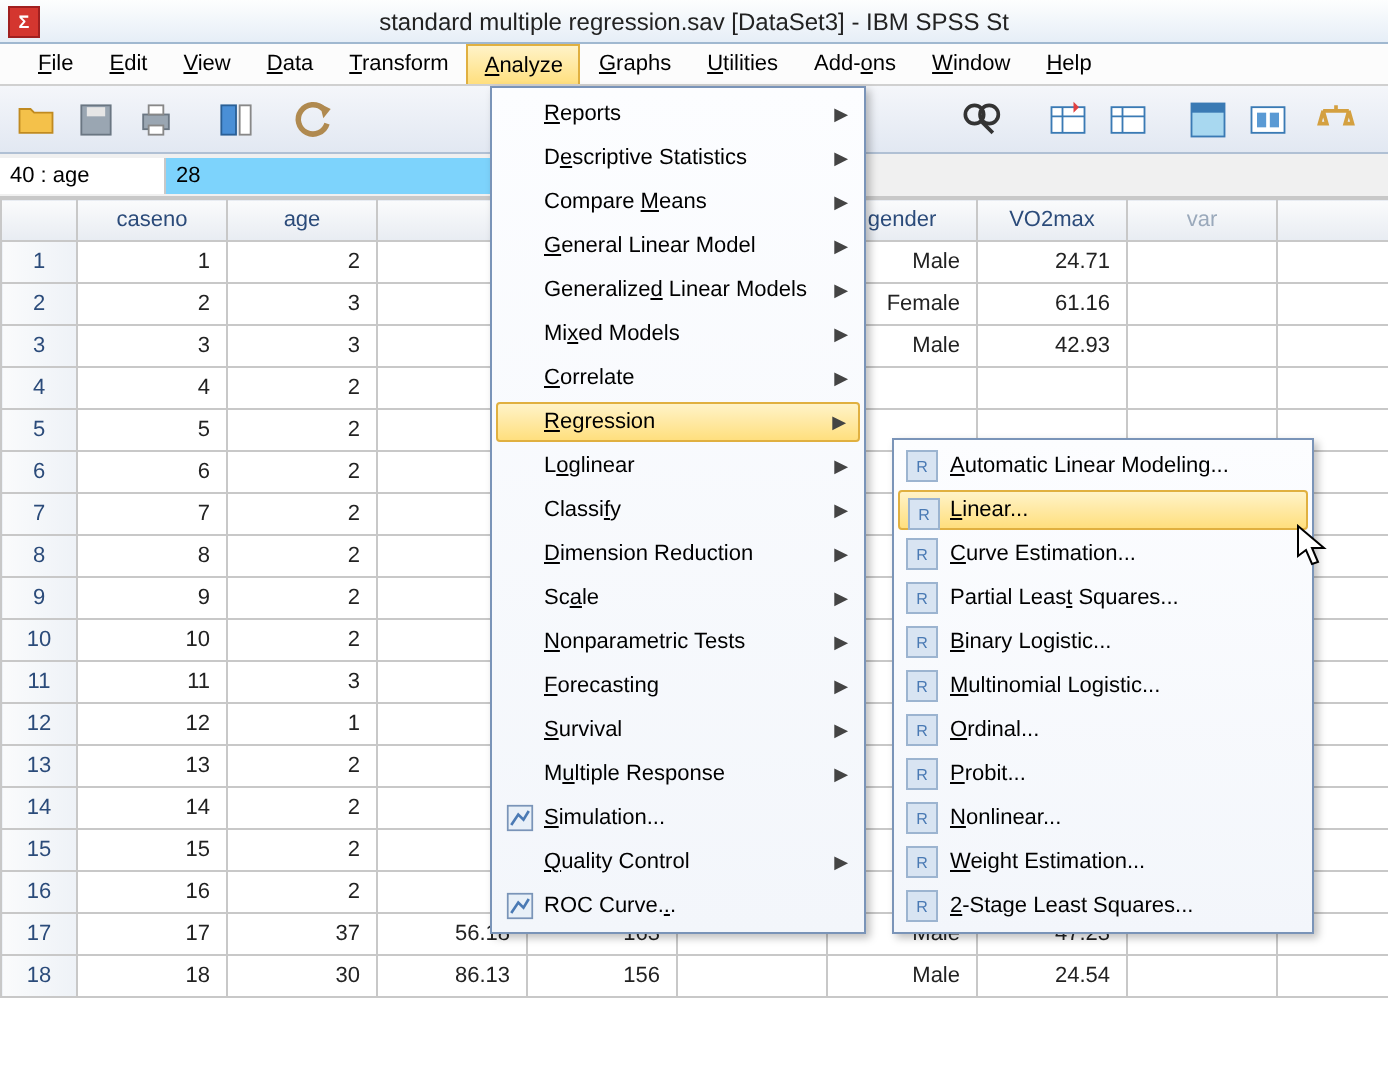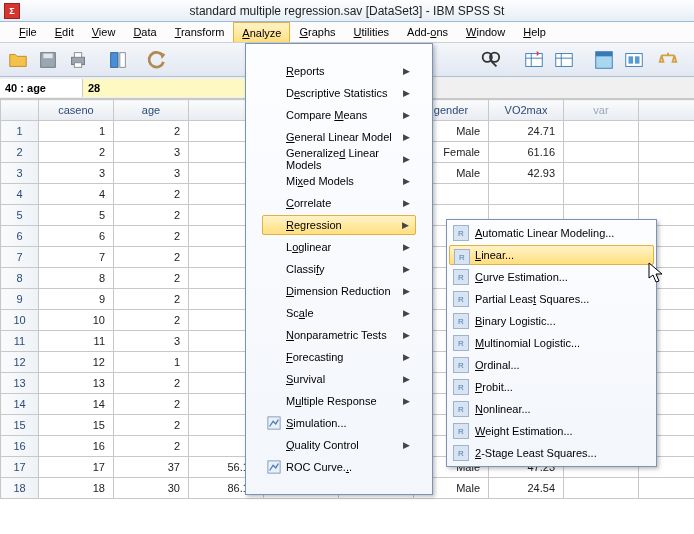--- a/index.html
+++ b/index.html
@@ -7,37 +7,37 @@
   .titlebar { background: linear-gradient(#fdfefe, #e6eef7); height: 22px; display: flex; align-items: center; justify-content: center; border-bottom: 1px solid #a0b8d0; position: relative; }
   .titlebar .appicon { position: absolute; left: 4px; top: 3px; width: 16px; height: 16px; background: #d4362f; border: 1px solid #a02020; display:flex; align-items:center; justify-content:center; font-size:9px; color:#fff; font-weight:bold; }
   .titlebar .title { font-size: 12px; color: #222; }
   .menubar { background: #fcfcfc; height: 21px; display: flex; align-items: stretch; padding-left: 10px; border-bottom: 1px solid #d0d0d0; }
   .menubar .menuitem { padding: 3px 9px; color: #000; cursor: default; display:flex; align-items:center; }
   .menubar .menuitem .ul { text-decoration: underline; }
   .menubar .menuitem.open { background: linear-gradient(#fff3c8, #ffdf7e); border: 1px solid #e0b040; border-bottom: none; padding: 2px 8px; }
   .toolbar { background: linear-gradient(#f4f6fa, #e2e8f2); height: 34px; display: flex; align-items: center; padding-left: 4px; gap: 2px; border-bottom: 1px solid #b0c0d4; position: relative; }
   .toolbtn { width: 28px; height: 28px; display:flex; align-items:center; justify-content:center; border: 1px solid transparent; }
   .toolbtn svg { width: 22px; height: 22px; }
-  .navbar { background: #f0f0f0; height: 22px; display:flex; align-items:center; border-bottom: 1px solid #c8c8c8; font-weight: bold; }
+  .navbar { background: #f0f0f0; height: 22px; display:flex; align-items:center; border-bottom: 1px solid #c8c8c8; }
   .navcell-label { width: 83px; border-right: 1px solid #c8c8c8; padding: 3px 5px; background: #fff; }
-  .navcell-value { width: 172px; padding: 3px 5px; background: #fef9c3; border-right: 1px solid #c8c8c8; }
+  .navcell-value { width: 172px; padding: 3px 5px; background: #7dd3fc; border-right: 1px solid #c8c8c8; }
 
   .grid { position: relative; }
   table { border-collapse: collapse; width: 100%; table-layout: fixed; }
   th, td { border: 1px solid #c8c8c8; height: 21px; padding: 0 8px; white-space: nowrap; overflow:hidden; }
   th { background: linear-gradient(#fafbfc, #e8ecf2); font-weight: normal; color: #2b4b7a; }
   th.corner { background: linear-gradient(#fafbfc, #e8ecf2); width: 38px; }
   td.rowhead { background: linear-gradient(to right,#fafbfc,#eef2f7); text-align: center; color: #2b4b7a; width: 38px; }
   td { text-align: right; color: #222; }
   col.rowh { width: 38px; }
   col.cdata { width: 75px; }
   col.var { width: 75px; }
 
   
-  .dropdown { position: absolute; left: 245px; top: 43px; width: 188px; background: linear-gradient(#fcfdff, #f3f6fb); border: 1px solid #7a94b8; box-shadow: 2px 2px 4px rgba(0,0,0,0.25); z-index: 10; padding: 16px; }
+  .dropdown { position: absolute; left: 245px; top: 43px; width: 188px; background: linear-gradient(#fcfdff, #f3f6fb); border: 1px solid #7a94b8; box-shadow: 2px 2px 4px rgba(0,0,0,0.25); z-index: 10; padding: 2px; }
   .dd-row { display:flex; align-items:center; height: 22px; padding: 0 6px 0 24px; position:relative; cursor:default; }
   .dd-row .ul { text-decoration: underline; }
   .dd-row.highlight { background: linear-gradient(#fff3c8, #ffdf7e); border:1px solid #e0b040; border-radius:2px; padding: 0 5px 0 23px; height:20px; margin:1px 0; }
   .dd-row .arrow { position:absolute; right:6px; font-size:9px; color:#444; }
   .dd-row .dicon { position:absolute; left:4px; width:16px; height:16px; display:flex; align-items:center; justify-content:center; }
   .dd-row .dicon svg { width:14px; height:14px; }
 
   
   .submenu { position:absolute; left: 446px; top: 219px; width: 211px; background: linear-gradient(#fcfdff, #f3f6fb); border: 1px solid #7a94b8; box-shadow: 2px 2px 4px rgba(0,0,0,0.25); z-index: 11; padding:2px; }
   .sub-row { display:flex; align-items:center; height:22px; padding:0 6px 0 26px; position:relative; cursor:default; }

